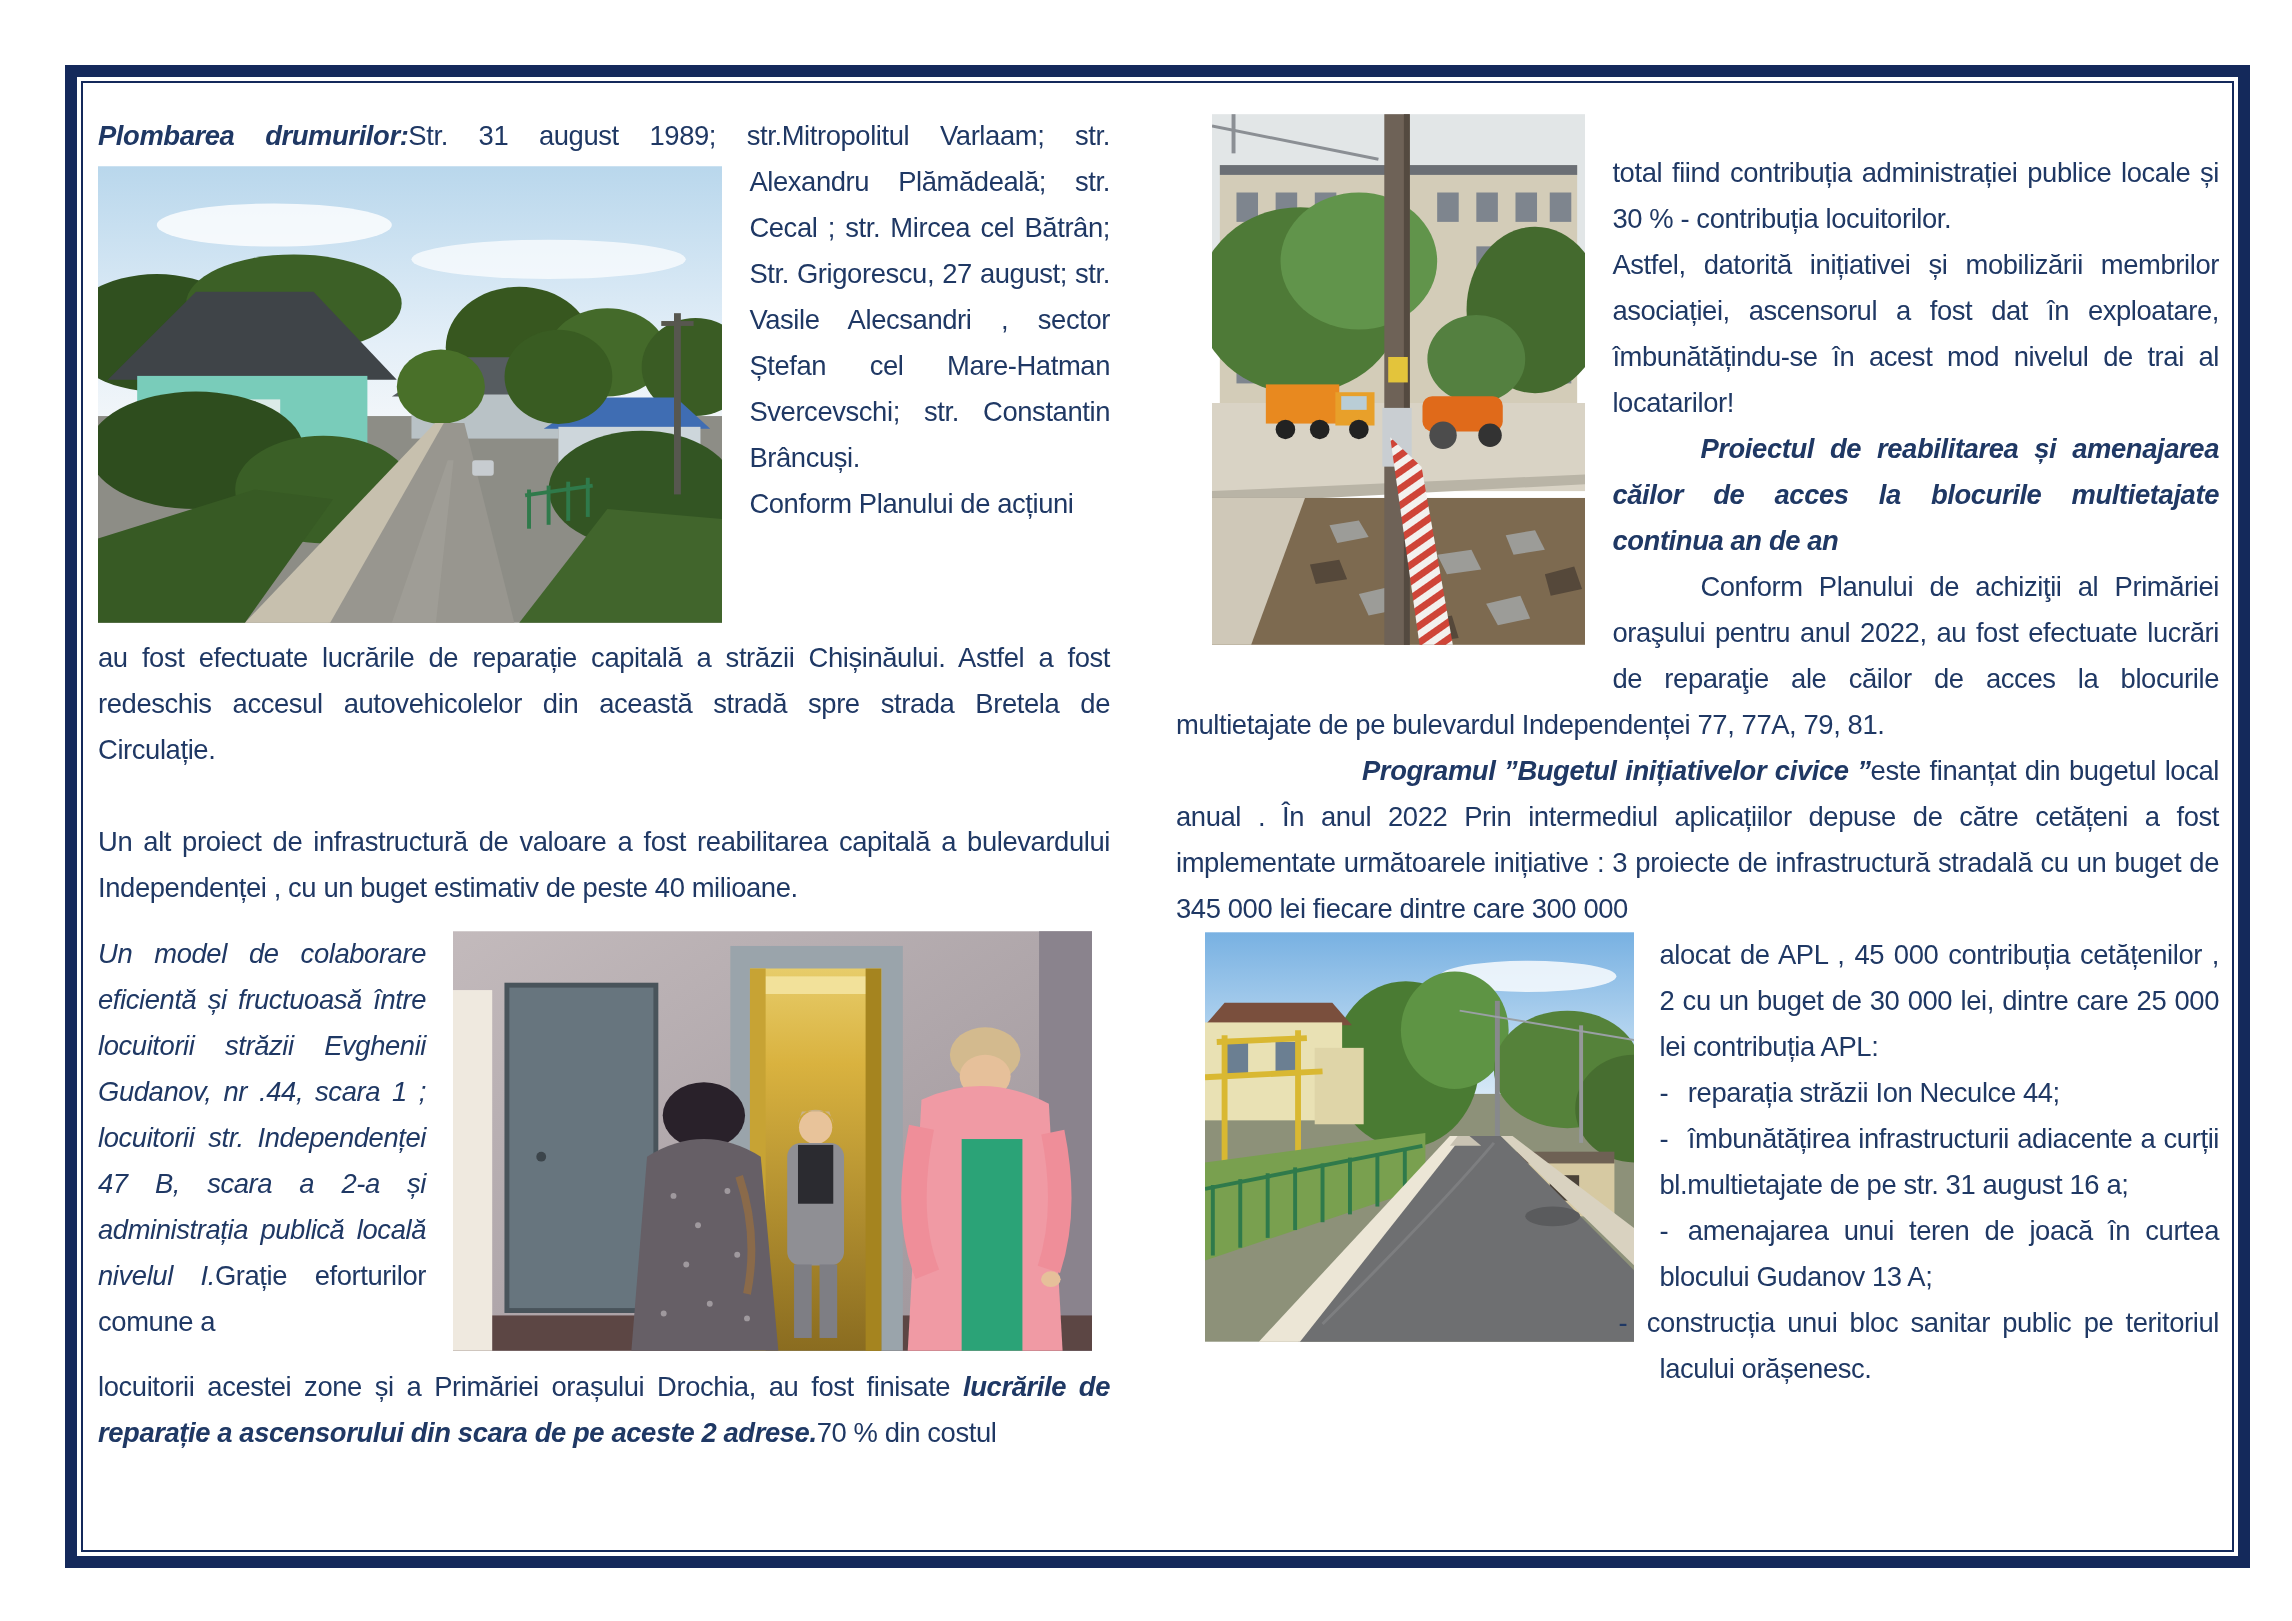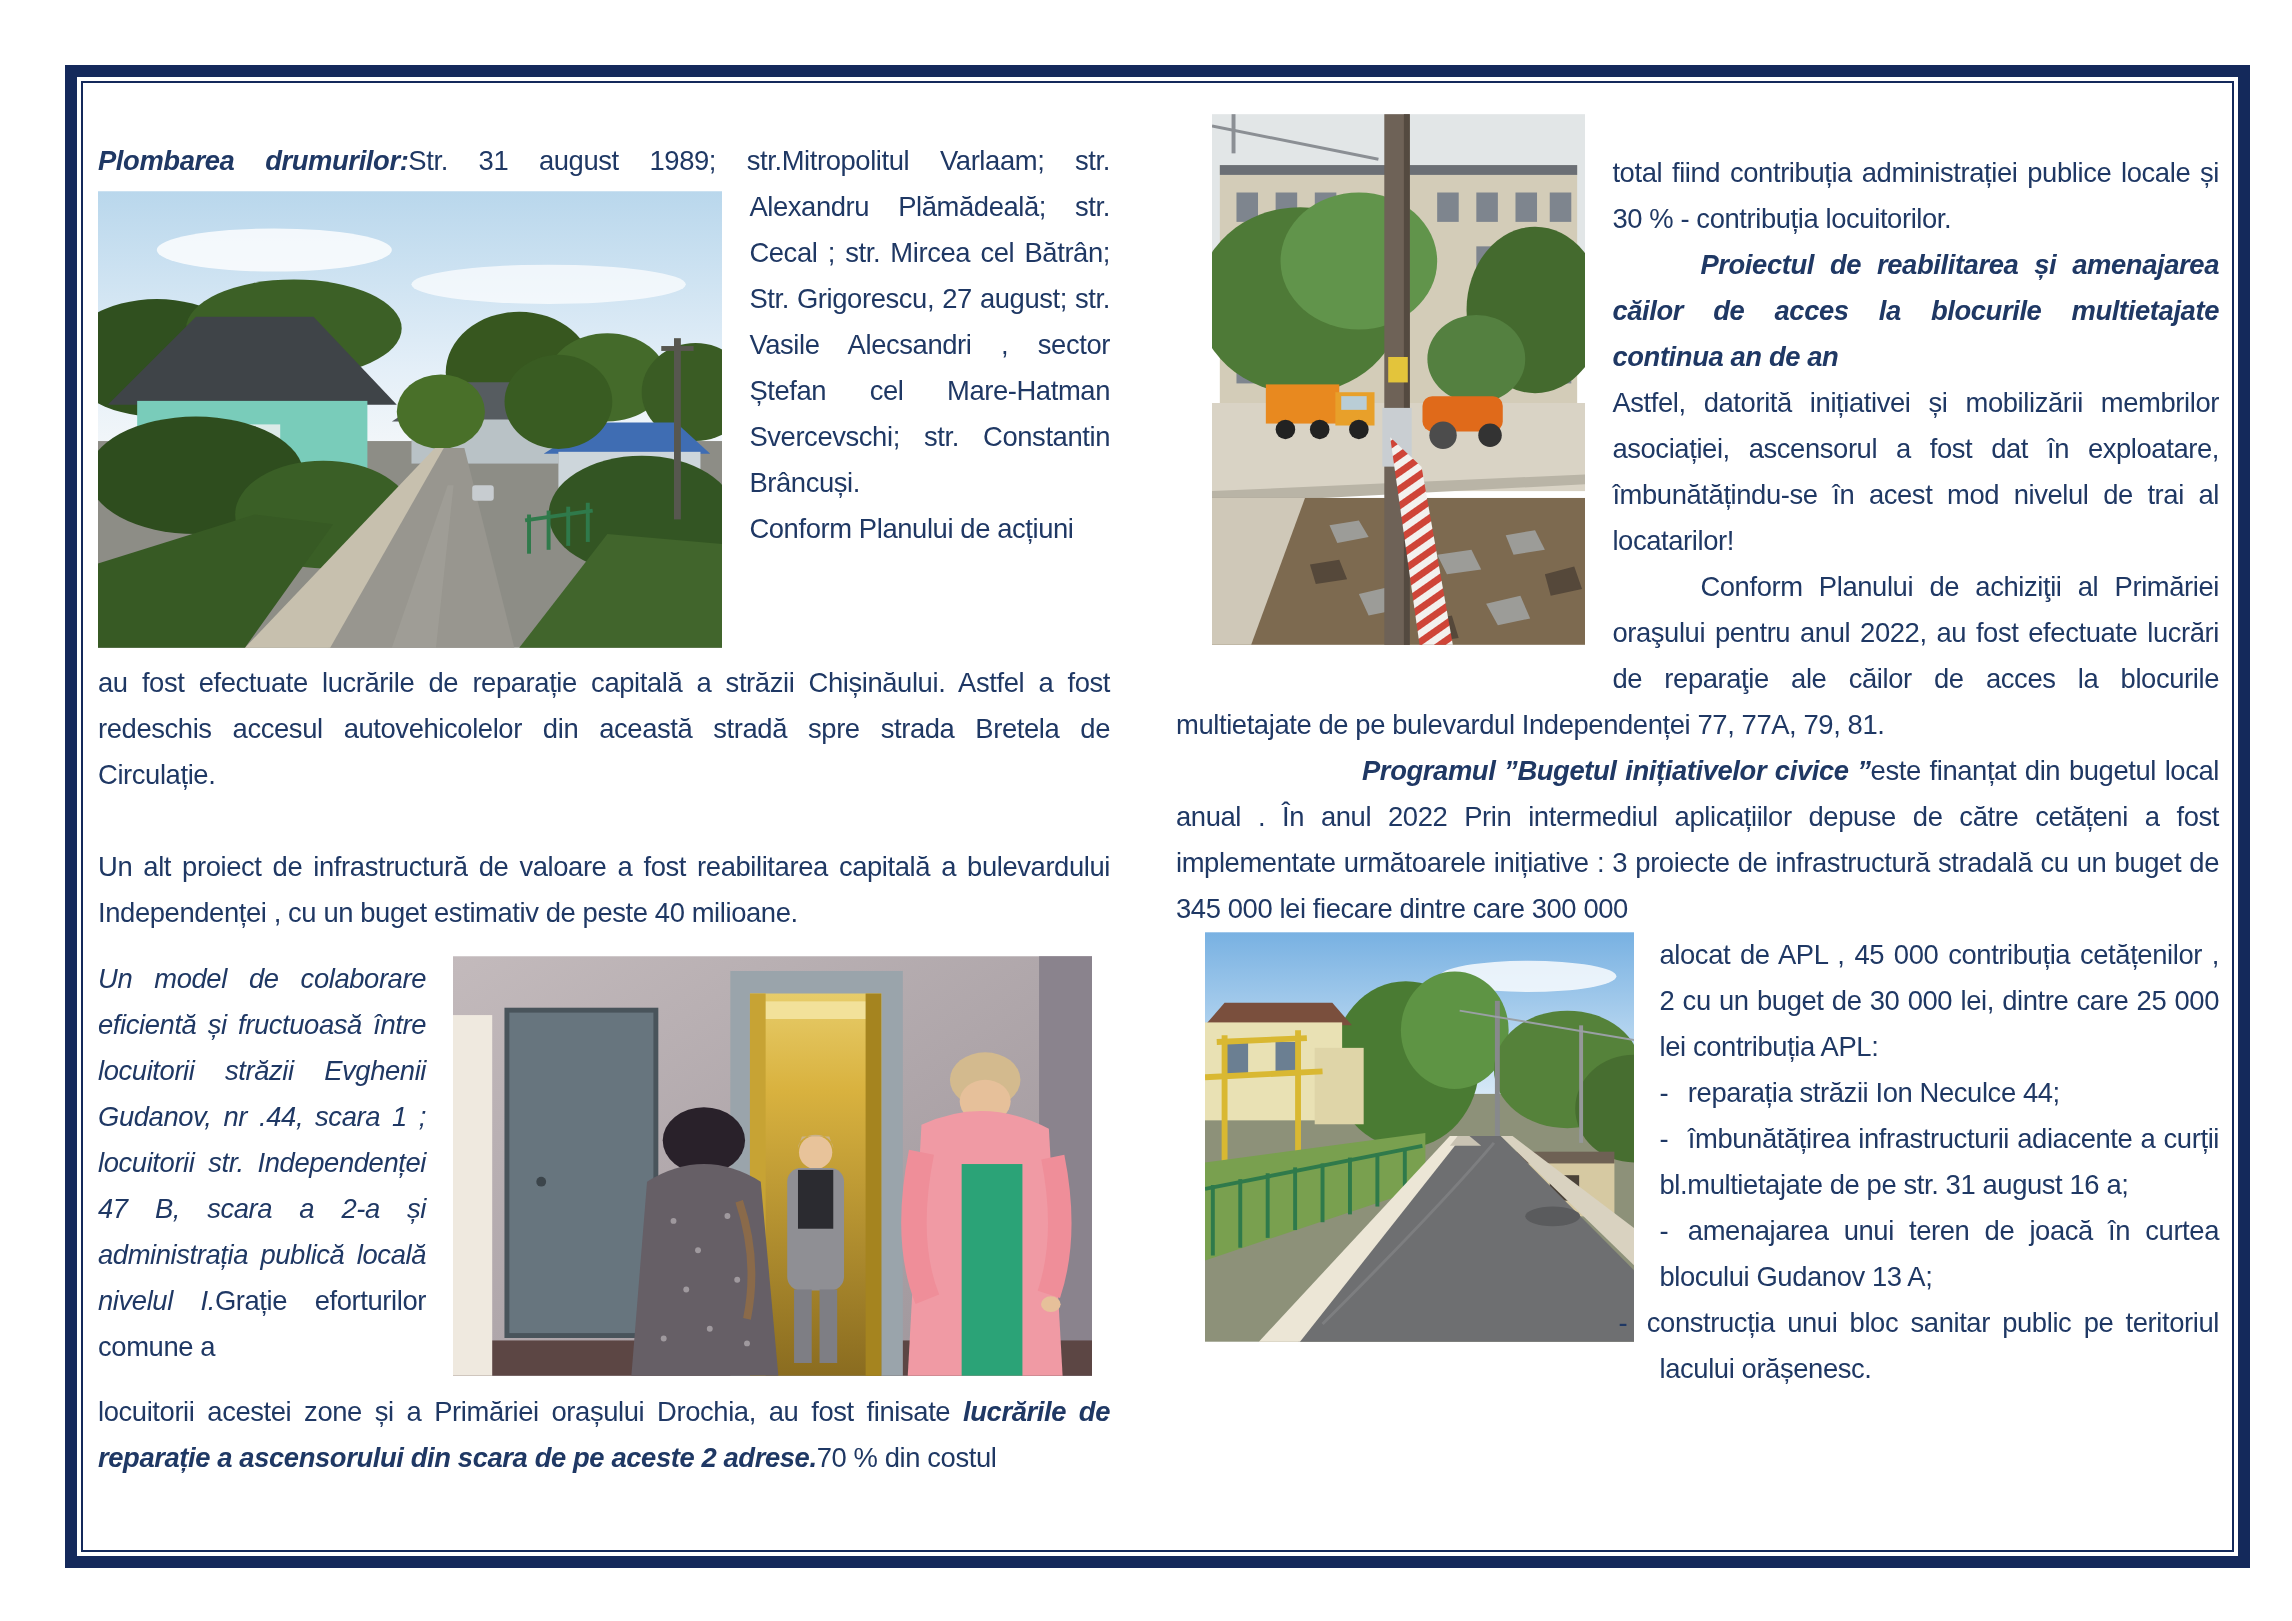--- a/index.html
+++ b/index.html
@@ -4,21 +4,21 @@
 <style>
   html,body{margin:0;padding:0;}
   body{
     width:2293px;height:1621px;position:relative;background:#ffffff;overflow:hidden;
     font-family:"Liberation Sans","DejaVu Sans",sans-serif;
     color:#1f3864;
   }
   .border-outer{position:absolute;left:65px;top:65px;right:43px;bottom:53px;border:12.7px solid #14295b;}
   .border-inner{position:absolute;inset:3.9px;border:2.9px solid #14295b;}
   .col{position:absolute;font-size:27.4px;line-height:46px;letter-spacing:-0.4px;}
-  #col-left{left:98px;top:138px;width:1012px;}
+  #col-left{left:98px;top:113px;width:1012px;}
   #col-right{left:1176px;top:106px;width:1043px;}
   p{margin:0;padding:0;}
   .j{text-align:justify;}
   .jl{text-align:justify;text-align-last:justify;}
   .bi{font-weight:bold;font-style:italic;}
   .it{font-style:italic;}
   .fl{float:left;}
   .fr{float:right;}
   .cl{clear:left;}
   .cb{clear:both;}
@@ -225,22 +225,22 @@
       <rect x="196" y="0" width="6" height="542" fill="#544a40"></rect>
       <rect x="180" y="248" width="20" height="26" fill="#e3c43b"></rect>
       <rect x="174" y="300" width="30" height="60" fill="#c9ced2"></rect>
       <polygon points="182,330 214,360 246,542 212,542" fill="url(#tape3)"></polygon>
       <line x1="0" y1="12" x2="170" y2="46" stroke="#8b8f94" stroke-width="3"></line>
       <rect x="20" y="0" width="4" height="40" fill="#8b8f94"></rect>
     </svg>
   </span>
 
   <p class="j r1-mt">total fiind contribuția administrației publice locale și 30 % - contribuția locuitorilor.</p>
+  <p class="j">Astfel, datorită inițiativei și mobilizării membrilor asociației, ascensorul a fost dat în exploatare, îmbunătățindu-se în acest mod nivelul de trai al locatarilor!</p>
   <p class="j bi ind">Proiectul de reabilitarea și amenajarea căilor de acces la blocurile multietajate continua an de an</p>
-  <p class="j">Astfel, datorită inițiativei și mobilizării membrilor asociației, ascensorul a fost dat în exploatare, îmbunătățindu-se în acest mod nivelul de trai al locatarilor!</p>
   <p class="j ind">Conform Planului de achiziţii al Primăriei oraşului pentru anul 2022, au fost efectuate  lucrări de reparaţie ale căilor de acces la blocurile multietajate de pe bulevardul Independenței 77, 77A, 79, 81.</p>
   <p class="j cl ind2"><span class="bi">Programul ”Bugetul inițiativelor civice ”</span><span>este  finanțat din bugetul local anual . În anul 2022 Prin intermediul aplicațiilor depuse de către cetățeni a fost implementate următoarele inițiative : 3 proiecte de infrastructură stradală cu un buget de 345 000 lei fiecare dintre care 300 000</span></p>
 
   <div>
     <span id="photo4" class="photo fl" title="stradă proaspăt asfaltată de-a lungul gardului verde">
       <svg width="429" height="410" viewBox="0 0 438 418" xmlns="http://www.w3.org/2000/svg">
         <defs>
           <linearGradient id="sky4" x1="0" y1="0" x2="0" y2="1">
             <stop offset="0" stop-color="#78b1e2"></stop>
               <stop offset="1" stop-color="#d9eaf7"></stop>

